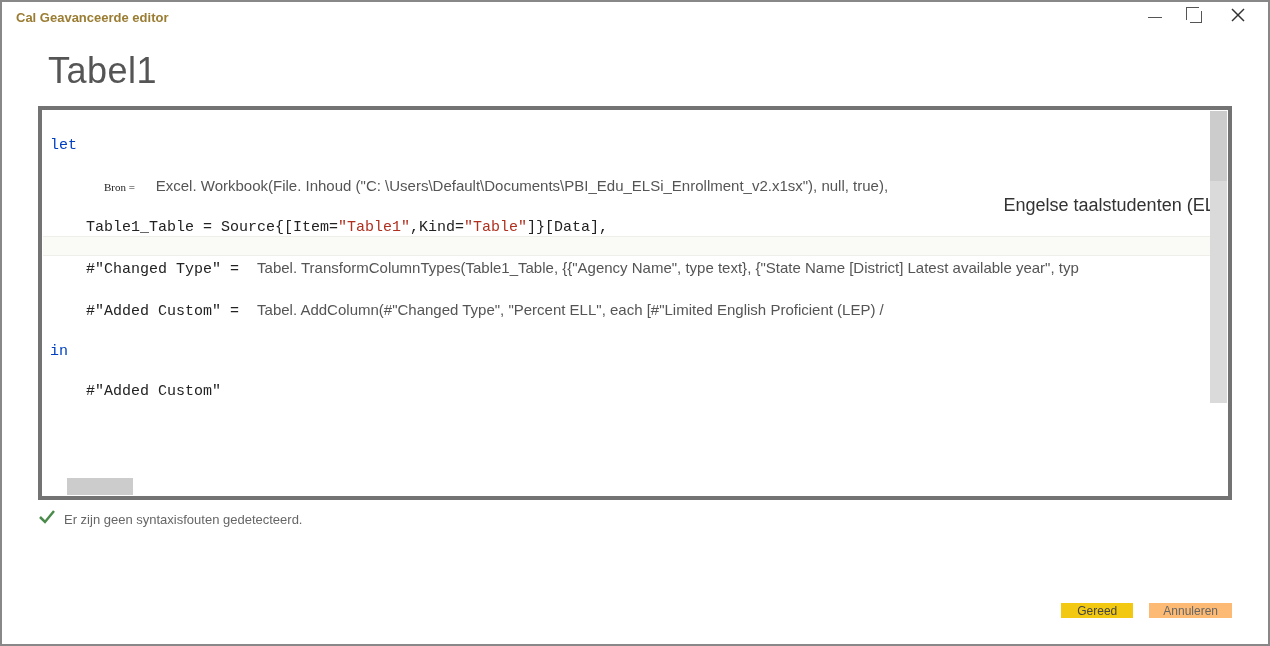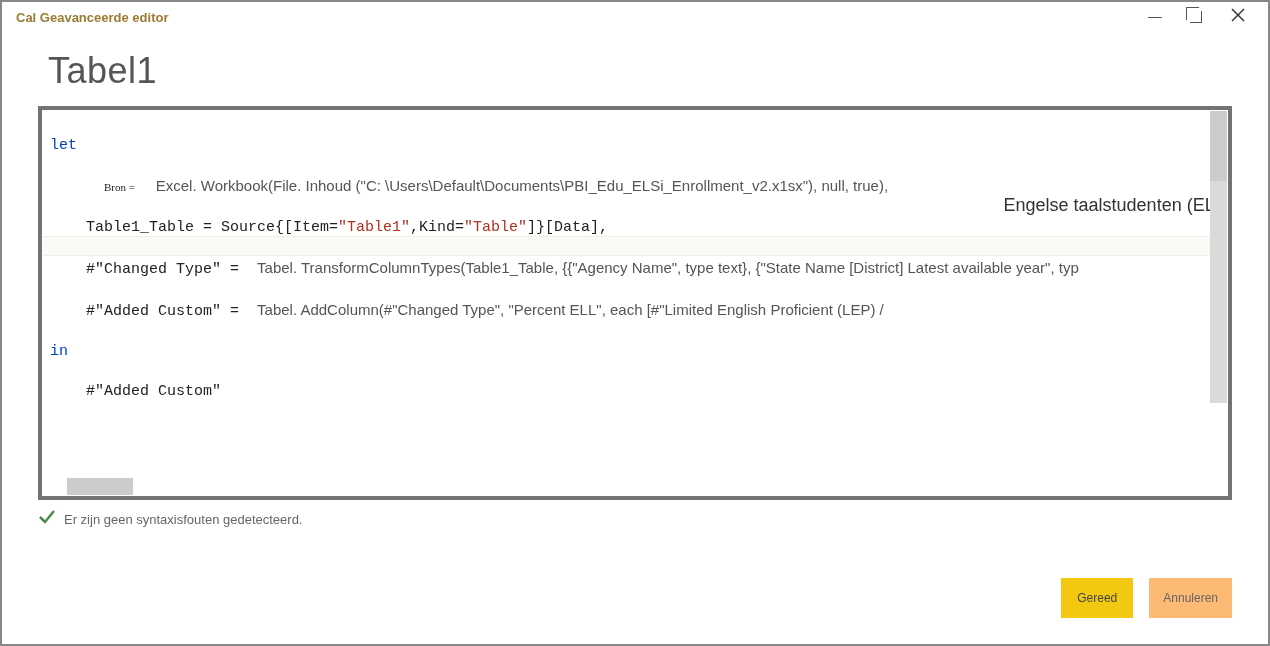--- a/index.html
+++ b/index.html
@@ -132,21 +132,21 @@
     }
     .check-icon svg { width: 18px; height: 18px; }
     .status-text { font-size: 13px; color: #666; }
     .footer-buttons {
       position: absolute;
       bottom: 26px; right: 36px;
       display: flex; gap: 16px;
     }
     .btn {
       border: none;
-      height: 40px;
+      height: 15px;
       font-size: 12px;
       padding: 0 14px;
       cursor: pointer;
       font-family: "Segoe UI", Arial, sans-serif;
     }
     .btn-done { background: #f2c811; color: #444; min-width: 72px; }
     .btn-cancel { background: #fdba74; color: #666; min-width: 72px; }
   </style>
 </head>
 <body>

